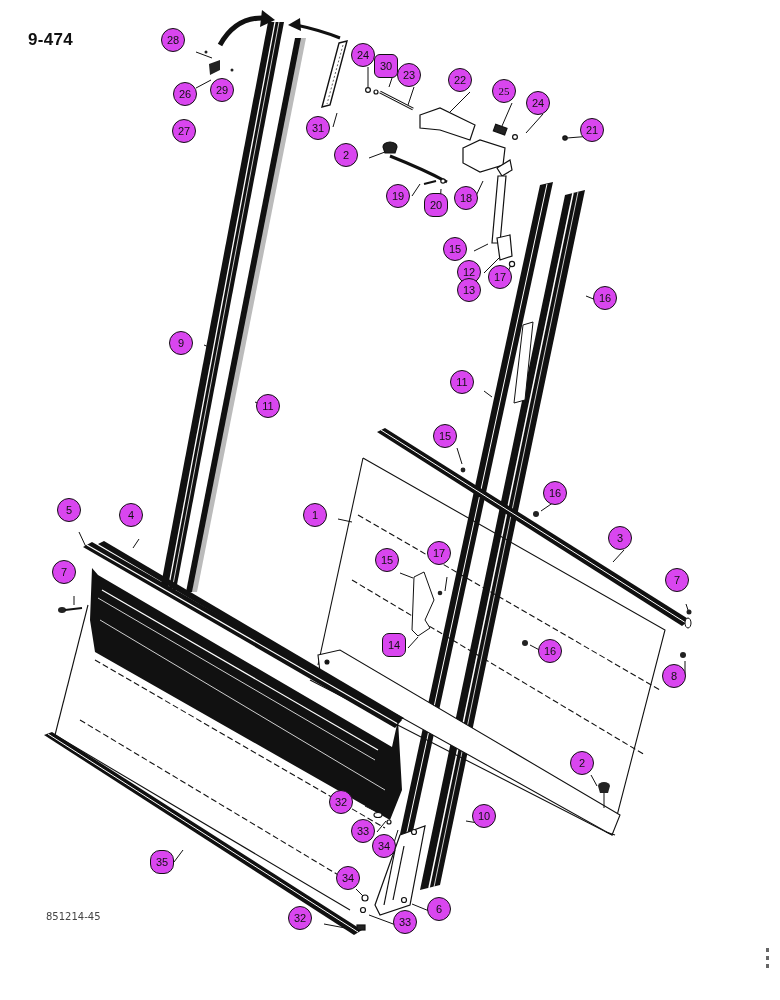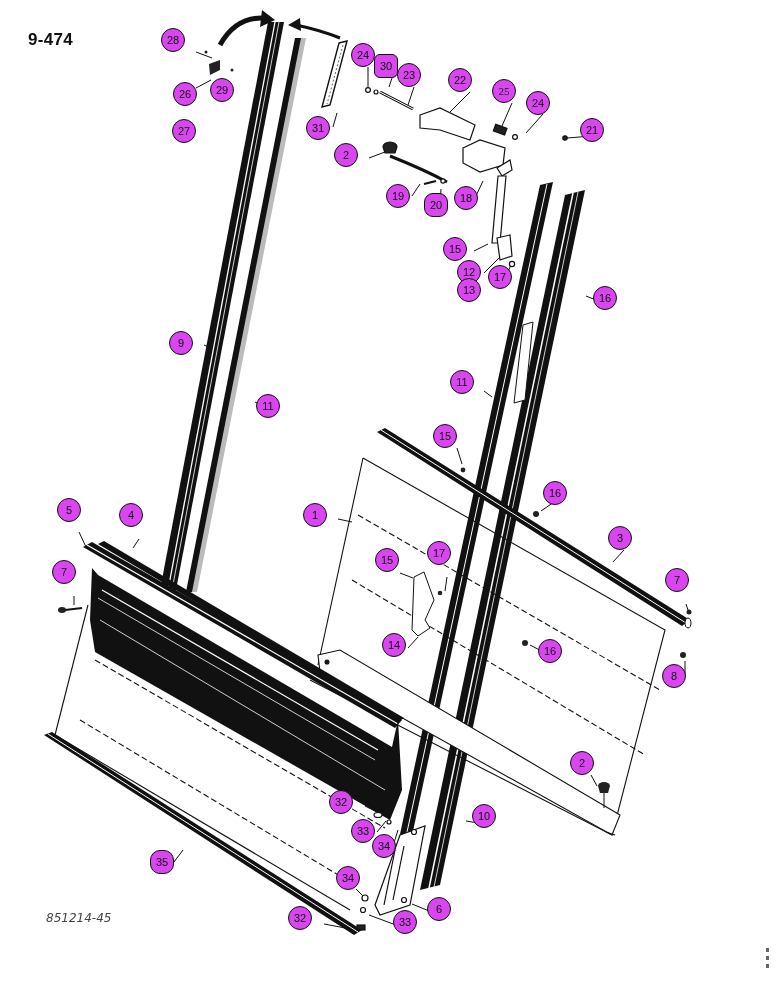--- a/index.html
+++ b/index.html
@@ -1,18 +1,18 @@
 <!DOCTYPE html>
 <html><head>
 <meta charset="utf-8">
 <style>
   html, body { margin: 0; padding: 0; background: #ffffff; }
   body { width: 780px; height: 1000px; position: relative; overflow: hidden; font-family: "Liberation Sans", sans-serif; color: #111; }
   .page-number { position: absolute; left: 28px; top: 30px; font-weight: bold; font-size: 17px; letter-spacing: 0.3px; }
-  .figure-code { position: absolute; left: 46px; top: 911px; font-size: 12px; color: #444; font-family: "DejaVu Sans", sans-serif; font-style: italic; }
+  .figure-code { position: absolute; left: 46px; top: 911px; font-size: 10px; color: #444; font-family: "DejaVu Sans", sans-serif; }
   .margin-marks { position: absolute; left: 766px; top: 948px; width: 4px; height: 30px; }
   .margin-marks span { display: block; width: 3px; height: 4px; background: #666; margin-bottom: 4px; }
   svg.art { position: absolute; left: 0; top: 0; }
   .callout { position: absolute; width: 24px; height: 24px; border: 1.4px solid #111; border-radius: 50%; background: #d946ef; box-sizing: border-box; display: flex; align-items: center; justify-content: center; font-size: 11px; line-height: 1; }
 </style>
 </head>
 <body>
 
 <div class="page-number">9-474</div>
 <div class="figure-code">851214-45</div>
@@ -232,21 +232,21 @@
     <div class="callout" style="left: 433px; top: 424px;">15</div>
     <div class="callout" style="left: 543px; top: 481px;">16</div>
     <div class="callout" style="left: 303px; top: 503px;">1</div>
     <div class="callout" style="left: 608px; top: 526px;">3</div>
     <div class="callout" style="left: 57px; top: 498px;">5</div>
     <div class="callout" style="left: 119px; top: 503px;">4</div>
     <div class="callout" style="left: 52px; top: 560px;">7</div>
     <div class="callout" style="left: 665px; top: 568px;">7</div>
     <div class="callout" style="left: 427px; top: 541px;">17</div>
     <div class="callout" style="left: 375px; top: 548px;">15</div>
-    <div class="callout" style="left: 382px; top: 633px;">14</div>
+    <div class="callout" style="left: 382px; top: 633px; border-radius: 7px;">14</div>
     <div class="callout" style="left: 538px; top: 639px;">16</div>
     <div class="callout" style="left: 662px; top: 664px;">8</div>
     <div class="callout" style="left: 570px; top: 751px;">2</div>
     <div class="callout" style="left: 329px; top: 790px;">32</div>
     <div class="callout" style="left: 472px; top: 804px;">10</div>
     <div class="callout" style="left: 351px; top: 819px;">33</div>
     <div class="callout" style="left: 372px; top: 834px;">34</div>
     <div class="callout" style="left: 150px; top: 850px; border-radius: 10px;">35</div>
     <div class="callout" style="left: 336px; top: 866px;">34</div>
     <div class="callout" style="left: 427px; top: 897px;">6</div>

